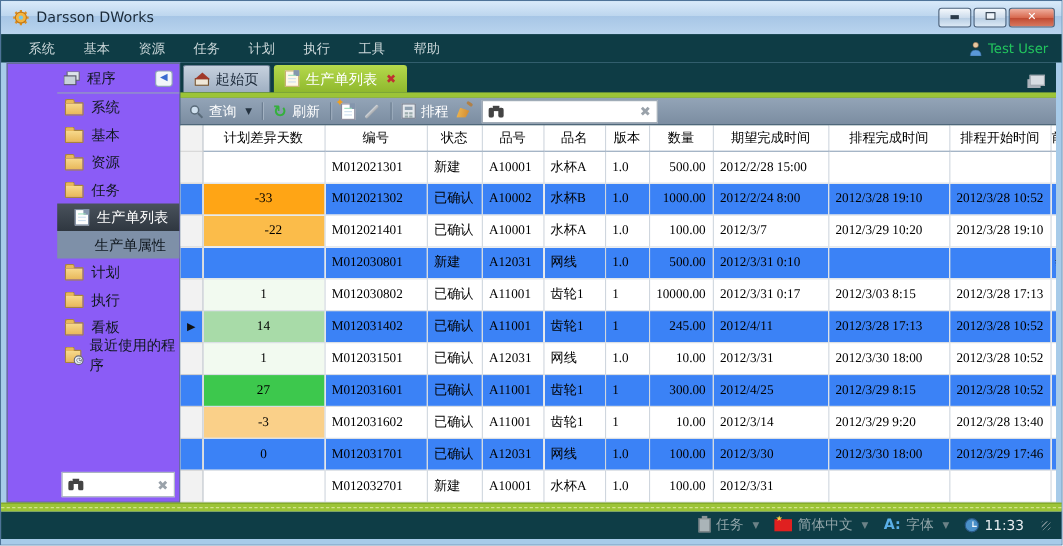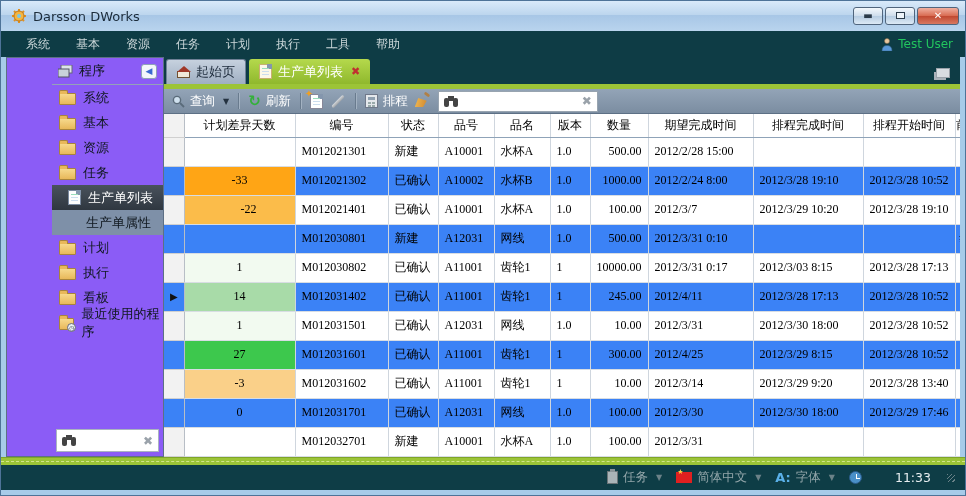--- a/index.html
+++ b/index.html
@@ -127,21 +127,21 @@
               background:linear-gradient(#fdfdfd,#dcdcdc); display:flex; align-items:center; justify-content:center; }
   .hs-grip { width:10px; height:8px;
              background:repeating-linear-gradient(90deg,#9a9a9a 0 1px,transparent 1px 3px); }
 
   
   .greenbar { height:8px; background:#9cc437; border-top:1px solid #7fa528; position:relative; }
   .greenbar::after { content:""; position:absolute; left:0; right:0; top:3px; border-top:1px dashed #d3e48c; }
   .statusbar { height:25px; background:#0e3d46; display:flex; align-items:center; gap:14px;
                padding:0 10px; justify-content:flex-end; color:#93a6aa; font-size:12.5px; }
   .sb-item { display:flex; align-items:center; gap:5px; }
-  .sb-time { color:#e8eef0;margin-left:28px; }
+  .sb-time { color:#e8eef0; }
   .sb-server { color:#b9c8cc; }
   .clipb { width:11px; height:13px; background:#aab4b8; border:1px solid #6a7478; position:relative; }
   .clipb::before { content:""; position:absolute; left:2px; top:-3px; width:5px; height:3px; background:#8a9498; }
   .flag { width:16px; height:11px; background:#e02020; position:relative; }
   .flag::before { content:"★"; position:absolute; left:1px; top:-4px; color:#ffd040; font-size:7px; }
   .fontA { color:#5ab0e8; font-weight:bold; font-size:13px; }
   .clockicon { width:13px; height:13px; border-radius:50%; background:#4a90c8; border:1px solid #2a5a88; position:relative; }
   .clockicon::before { content:""; position:absolute; left:6px; top:2px; width:1px; height:5px; background:#fff; }
   .clockicon::after { content:""; position:absolute; left:6px; top:6px; width:4px; height:1px; background:#fff; }
   .monitor { width:14px; height:11px; background:#78b8e0; border:2px solid #9aa4a8; position:relative; }

